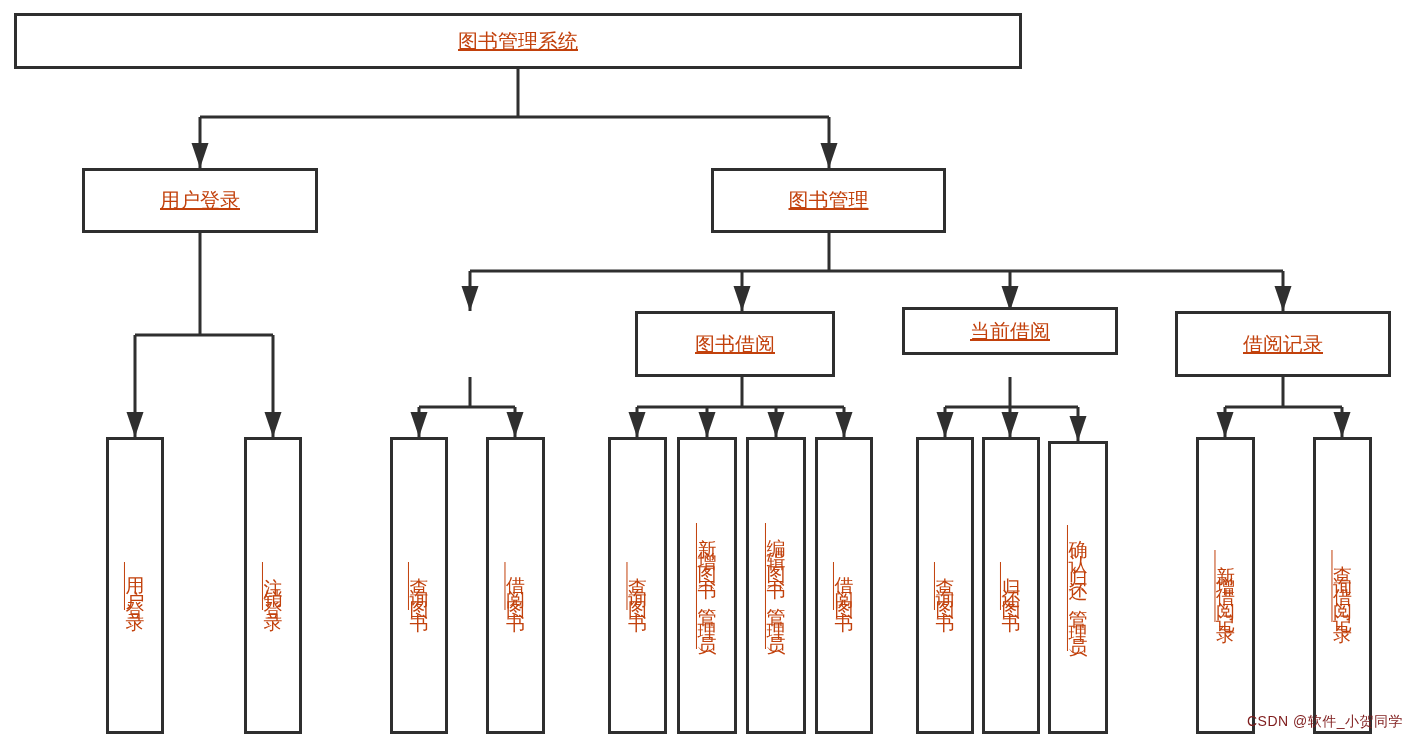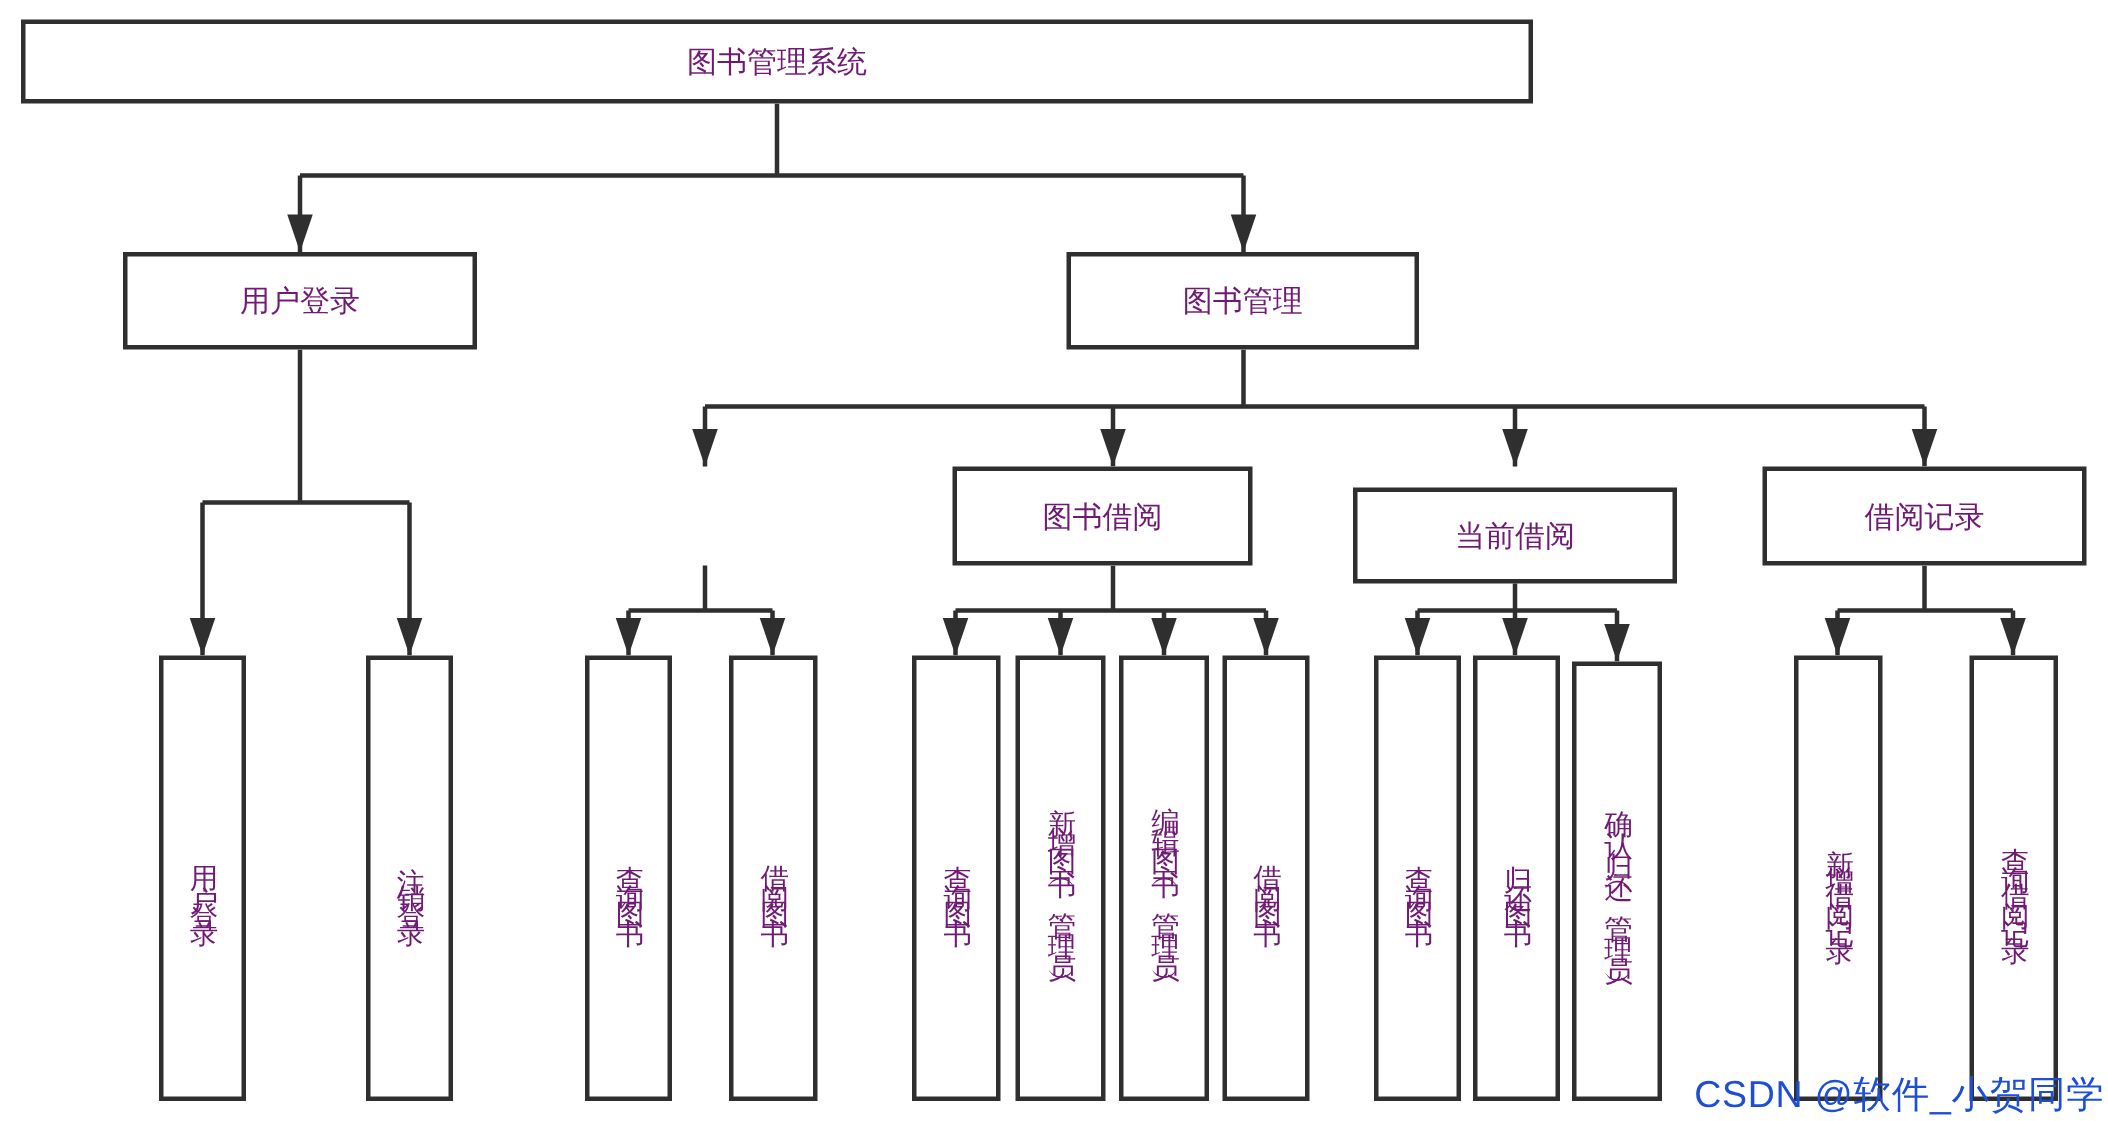--- a/index.html
+++ b/index.html
@@ -17,40 +17,41 @@
     width: 1405px; height: 747px;
   }
   .node {
     position: absolute;
     box-sizing: border-box;
     background: #ffffff;
     border: 3px solid #2f2f2f;
     display: flex;
     align-items: center;
     justify-content: center;
-    color: #701a75;
+    color: #c2410c;
     font-size: 20px;
     text-align: center;
+    text-decoration: underline;
   }
   .node span { display: block; white-space: nowrap; }
   .node.v { font-size: 19px; }
   .node.v span {
     writing-mode: vertical-rl;
     text-orientation: mixed;
     letter-spacing: 12px;
     line-height: 1.05;
   }
   .node.v.long span { letter-spacing: 14px; }
   .watermark {
     position: absolute;
     right: 2px;
     top: 713px;
-    font-size: 25px;
+    font-size: 14px;
     letter-spacing: 0.5px;
-    color: #1d4ed8;
+    color: #7f1d1d;
     white-space: nowrap;
     text-align: center;
   }
 </style>
 </head>
 <body>
 
 <div class="stage">
 
   <svg class="wires" viewBox="0 0 1405 747" aria-hidden="true">
@@ -95,21 +96,21 @@
   <div class="node h" style="left:82px;top:168px;width:236px;height:65px">
     <span>用户登录</span>
   </div>
   <div class="node h" style="left:711px;top:168px;width:235px;height:65px">
     <span>图书管理</span>
   </div>
 
   <div class="node h" style="left:635px;top:311px;width:200px;height:66px">
     <span>图书借阅</span>
   </div>
-  <div class="node h" style="left:902px;top:325px;width:216px;height:64px">
+  <div class="node h" style="left:902px;top:307px;width:216px;height:48px">
     <span>当前借阅</span>
   </div>
   <div class="node h" style="left:1175px;top:311px;width:216px;height:66px">
     <span>借阅记录</span>
   </div>
 
   <div class="node v" style="left:106px;top:437px;width:58px;height:297px">
     <span>用户登录</span>
   </div>
   <div class="node v" style="left:244px;top:437px;width:58px;height:297px">

